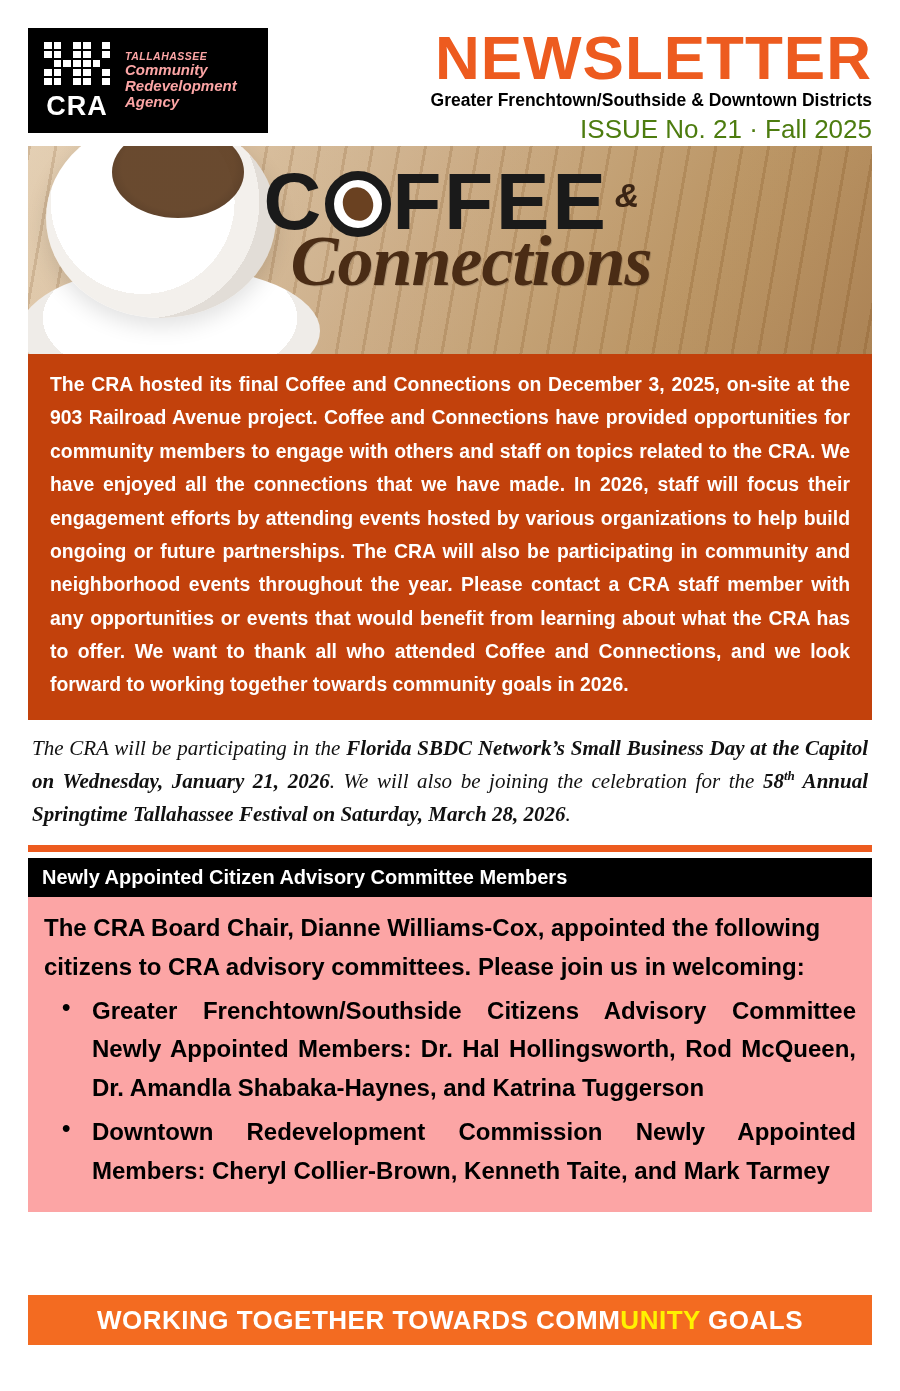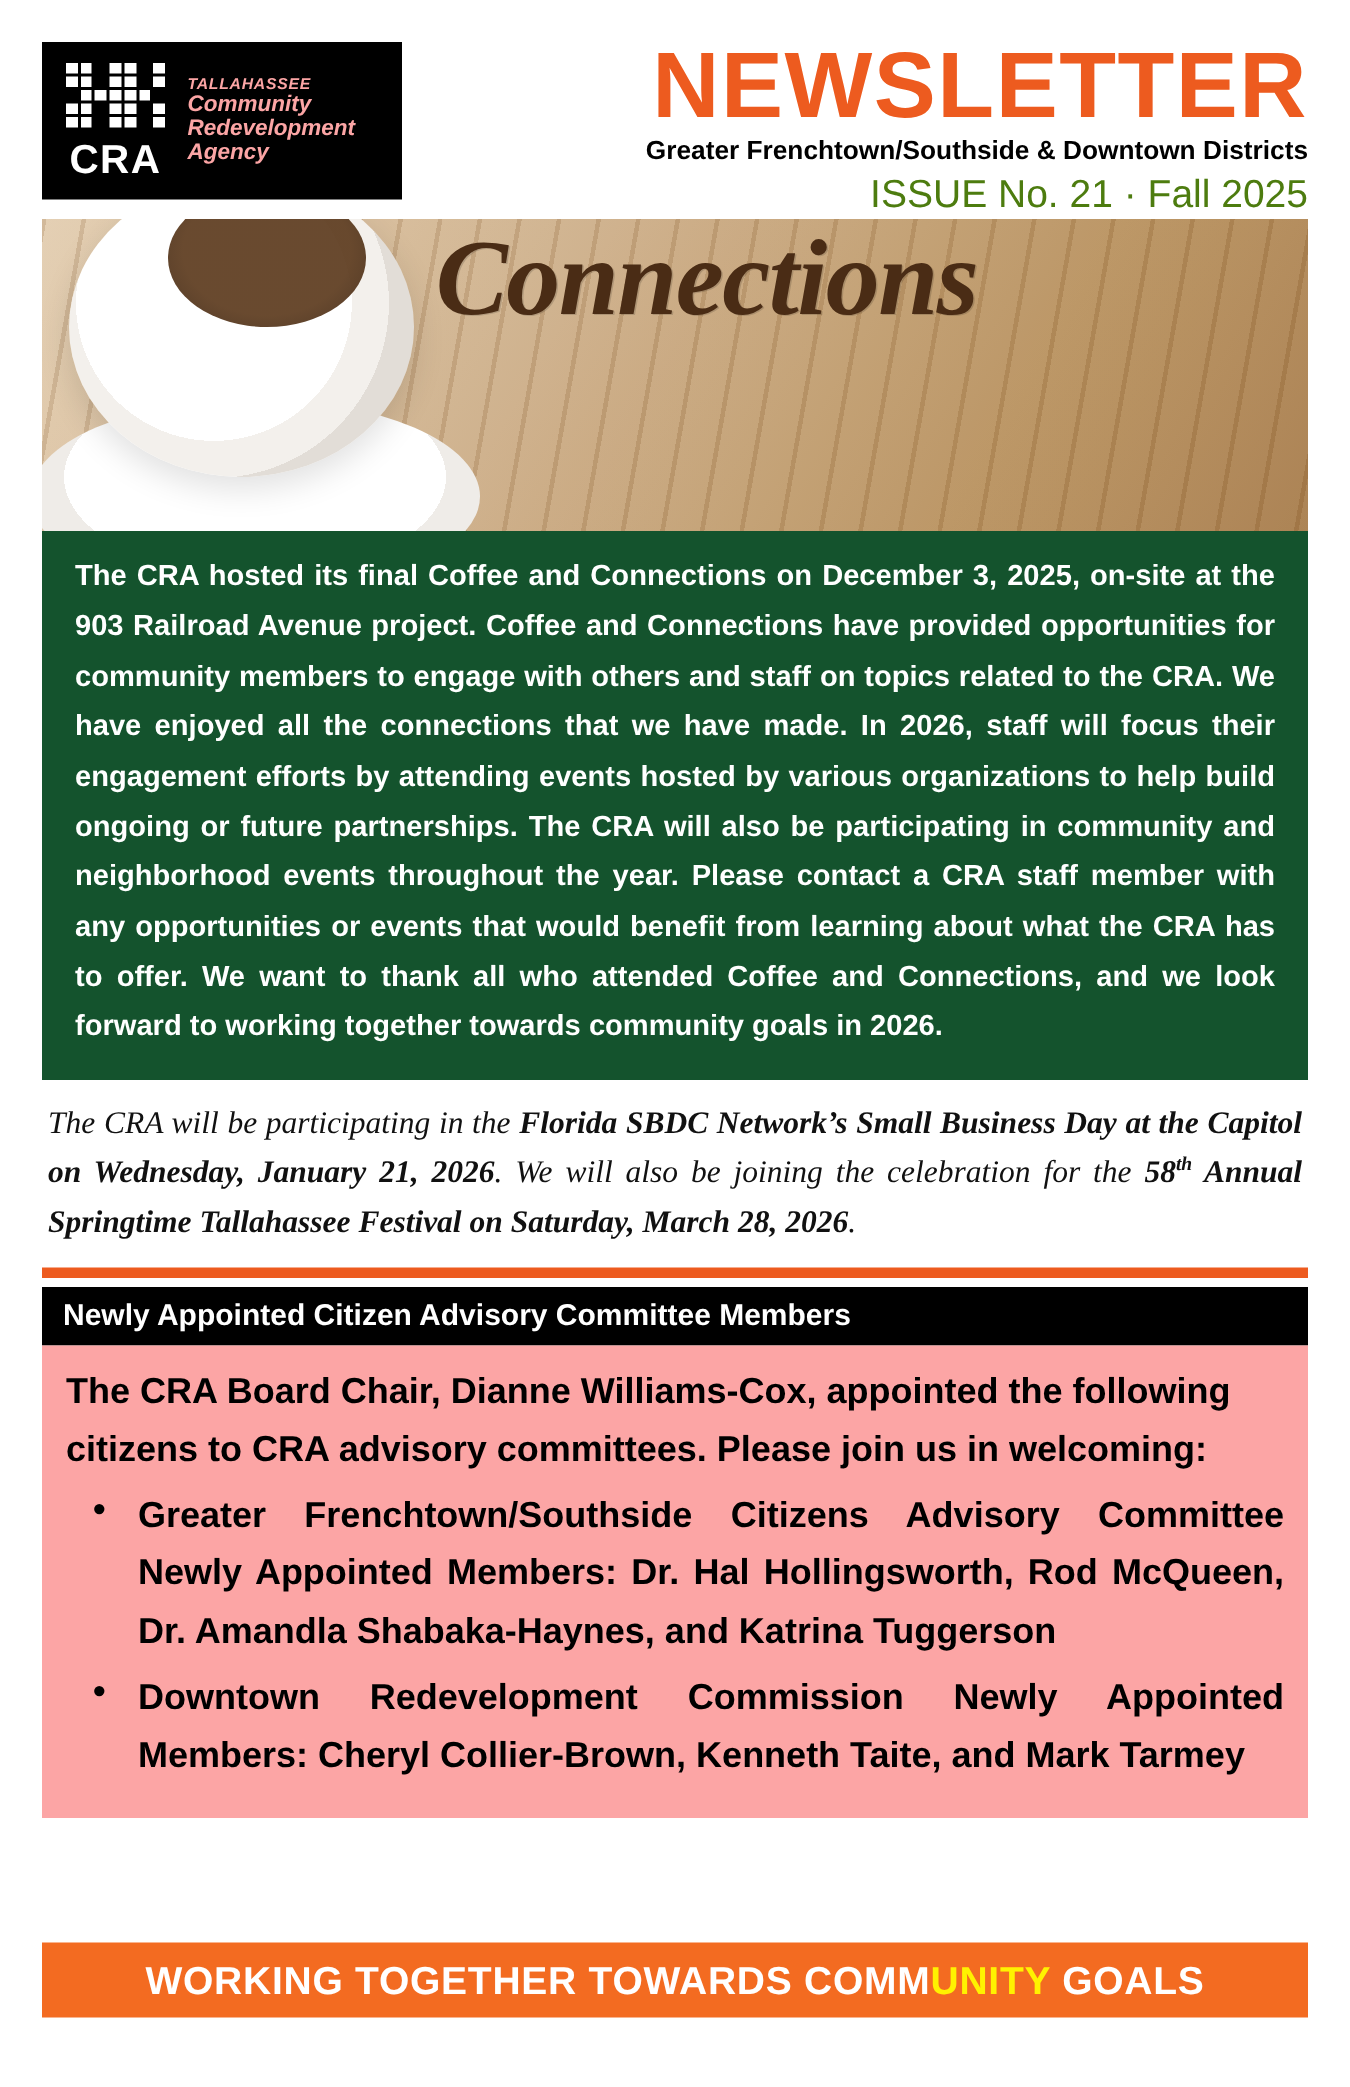--- a/index.html
+++ b/index.html
@@ -219,21 +219,21 @@
     font-size: 72px;
     color: #4a2c15;
     letter-spacing: -1px;
     margin-top: -20px;
     text-shadow: 1px 1px 0 rgba(0,0,0,0.15);
     margin-left: 42px;
   }
 
   
   .article {
-    background: #14532d;
+    background: #c2410c;
     color: #ffffff;
     padding: 14px 22px 18px 22px;
     font-size: 19.4px;
     font-weight: bold;
     line-height: 1.72;
     text-align: justify;
     text-justify: inter-word;
   }
 
   
@@ -376,20 +376,23 @@
     </div>
   </div>
 
   <div class="hero">
     <div class="wood"></div>
     <div class="saucer"></div>
     <div class="cup">
       <div class="cup-inner"></div>
     </div>
     <div class="hero-title">
+      <div class="coffee-word">
+        <span>C</span><span class="bean"></span><span>FFEE</span><span class="amp">&amp;</span>
+      </div>
       <div class="connections-word">Connections</div>
     </div>
   </div>
 
   <div class="article">The CRA hosted its final Coffee and Connections on December 3, 2025, on-site at the 903 Railroad Avenue project. Coffee and Connections have provided opportunities for community members to engage with others and staff on topics related to the CRA.   We have enjoyed all the connections that we have made. In 2026, staff will focus their engagement efforts by attending events hosted by various organizations to help build ongoing or future partnerships. The CRA will also be participating in community and neighborhood events throughout the year. Please contact a CRA staff member with any opportunities or events that would benefit from learning about what the CRA has to offer.  We want to thank all who attended Coffee and Connections, and we look forward to working together towards community goals in 2026.</div>
 
   <div class="italic-note">
     <span>The CRA will be participating in the </span><b>Florida SBDC Network’s Small Business Day at the Capitol on Wednesday, January 21, 2026</b><span>.  We will also be joining the celebration for the </span><b><span>58</span><sup>th</sup><span> Annual Springtime Tallahassee Festival on Saturday, March 28, 2026</span></b><span>.</span>
   </div>
 

